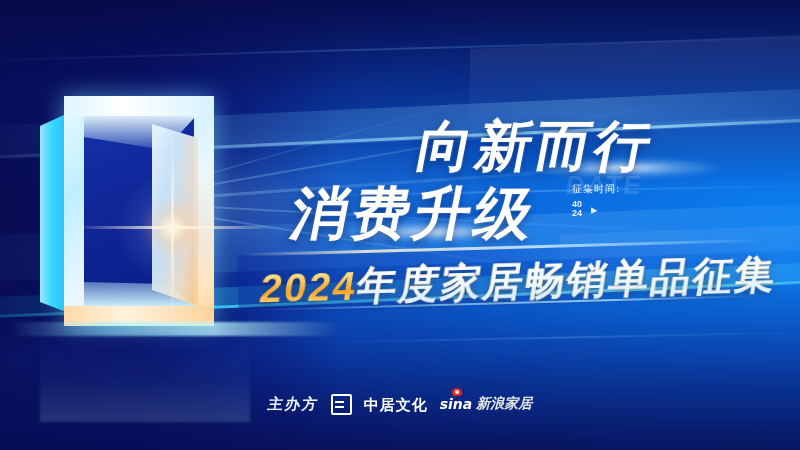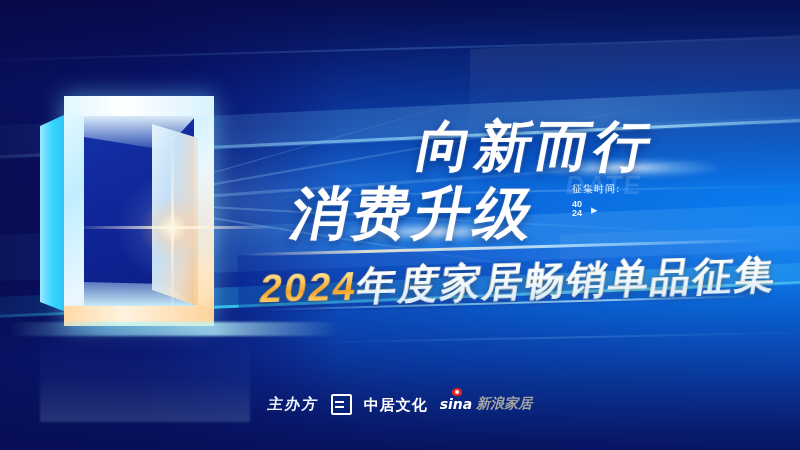--- a/index.html
+++ b/index.html
@@ -153,21 +153,21 @@
   .logo-mark::after{content:"";position:absolute;left:2px;top:10px;width:9px;height:2px;background:#fff;}
   .f-name{color:#fff;font-size:15px;font-weight:bold;letter-spacing:1px;}
   .f-logo2{display:flex;align-items:center;gap:4px;}
   .sina-mark{position:relative;display:inline-block;}
   .sina-word{color:#fff;font-size:14px;font-weight:bold;font-style:italic;
      letter-spacing:0px;font-family:"DejaVu Sans",sans-serif;}
   .sina-eye{position:absolute;left:12px;top:-7px;width:10px;height:8px;
      background:#e8241f;border-radius:50% 50% 40% 40%;}
   .sina-eye::after{content:"";position:absolute;left:3px;top:2px;width:4px;height:4px;
      background:#fff;border-radius:50%;}
-  .f-name2{color:#a3a3a3;font-size:14px;font-weight:bold;font-style:italic;letter-spacing:0px;}
+  .f-name2{color:#e5e5e5;font-size:14px;font-weight:bold;font-style:italic;letter-spacing:0px;}
 </style>
 </head>
 <body>
 
 <div id="banner">
 
   <div class="bg-base"></div>
   <div class="bg-darkleft"></div>
   <div class="bg-topdark"></div>
   <div class="bg-botdark"></div>

